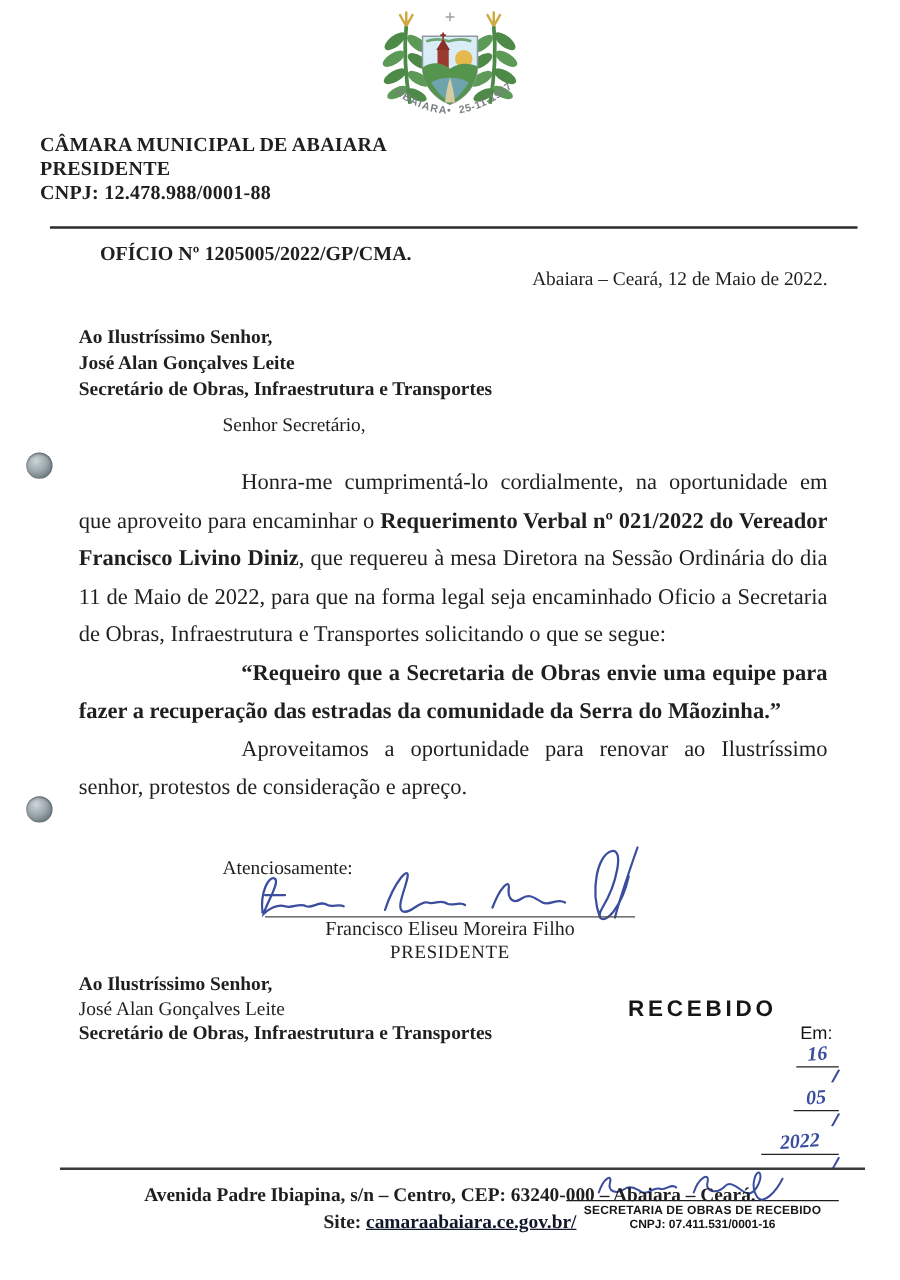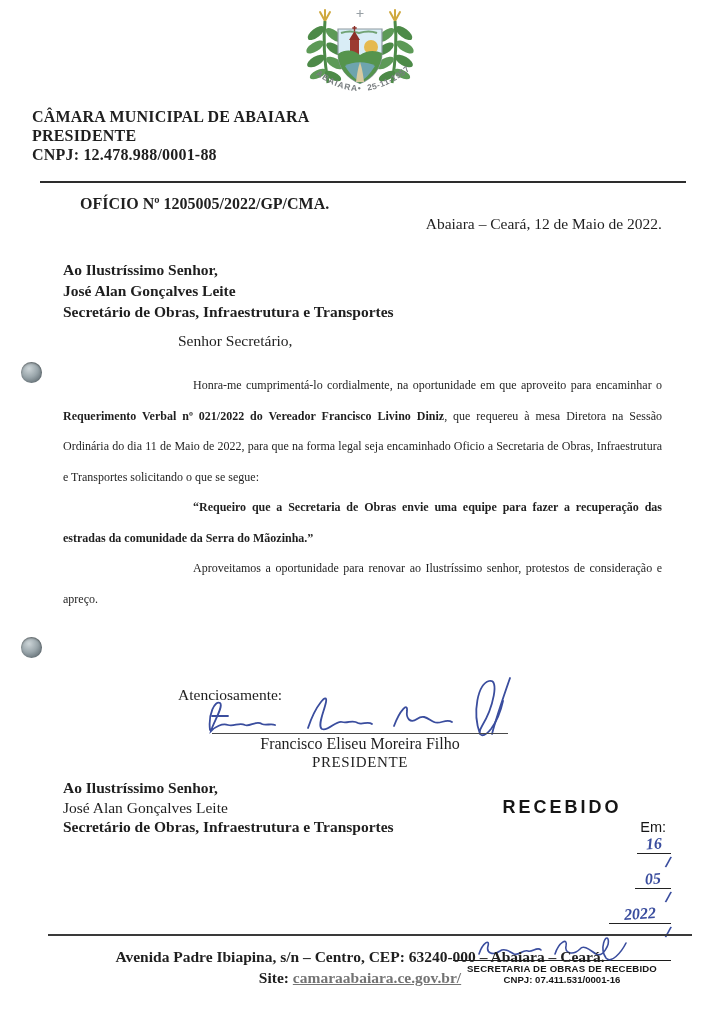--- a/index.html
+++ b/index.html
@@ -30,21 +30,21 @@
 
   .addr { position:absolute; left:63px; font-size:15.5px; line-height:21px; }
   .addr1 { top:259px; font-weight:bold; }
   .addr2 { top:778px; line-height:19.5px; }
   .addr2 .b { font-weight:bold; }
 
   .salutation { position:absolute; top:332px; left:178px; font-size:15.5px; }
 
   .letter-body {
     position:absolute; top:370px; left:63px; width:599px;
-    font-size:12px; line-height:30.5px; text-align:justify;
+    font-size:18px; line-height:30.5px; text-align:justify;
   }
   .letter-body p { margin:0; text-indent:130px; }
   .letter-body p.quote { font-weight:bold; }
 
   .closing { position:absolute; top:638px; left:178px; font-size:15.5px;margin-top:48px; }
 
   .sig-wrap { position:absolute; top:668px; left:198px; width:320px; height:70px; }
   .sig-line { position:absolute; top:733px; left:212px; width:296px; border-top:1.6px solid #4a4a4a; }
   .signer-name { position:absolute; top:735px; left:180px; width:360px; text-align:center; font-size:16px; }
   .signer-title { position:absolute; top:754px; left:180px; width:360px; text-align:center; font-size:15px; letter-spacing:.6px; }
@@ -58,21 +58,21 @@
   .seg-d { width:34px; } .seg-m { width:36px; } .seg-y { width:62px; }
   .hand { color:#3a4d9e; font-family:"Liberation Serif", serif; font-style:italic; font-weight:bold; font-size:16px; display:inline-block; transform:rotate(-4deg); }
   .hand-sep { color:#3a4d9e; font-style:italic; font-weight:bold; padding:0 1px; transform:rotate(8deg); display:inline-block; }
   .stamp-sig { position:relative; height:22px; margin-top:-2px; border-bottom:1.8px solid #1c1c1c; }
   .stamp-sig svg { position:absolute; left:18px; top:-6px; }
   .stamp-org { text-align:center; font-weight:bold; font-size:9.6px; letter-spacing:.2px; margin-top:2px; }
   .stamp-cnpj { text-align:center; font-weight:bold; font-size:9.6px; }
 
   .rule-bottom { position:absolute; top:934px; left:48px; right:28px; border-top:2.2px solid #3a3a3a; }
   .footer { position:absolute; top:946px; left:0; right:0; text-align:center; font-weight:bold; font-size:15.5px; line-height:21px; }
-  .footer a { color:#737373; text-decoration:underline; cursor:pointer; }
+  .footer a { color:#0f172a; text-decoration:underline; cursor:pointer; }
 </style>
 </head>
 <body>
 
 <div class="page">
 
   <div class="hole hole1"></div>
   <div class="hole hole2"></div>
 
   <div class="crest">

